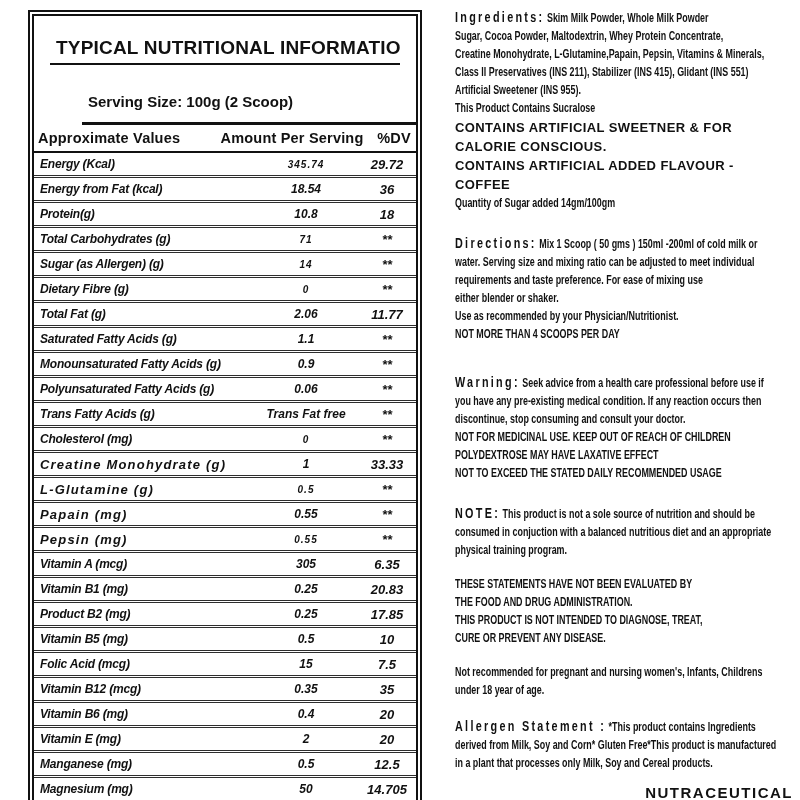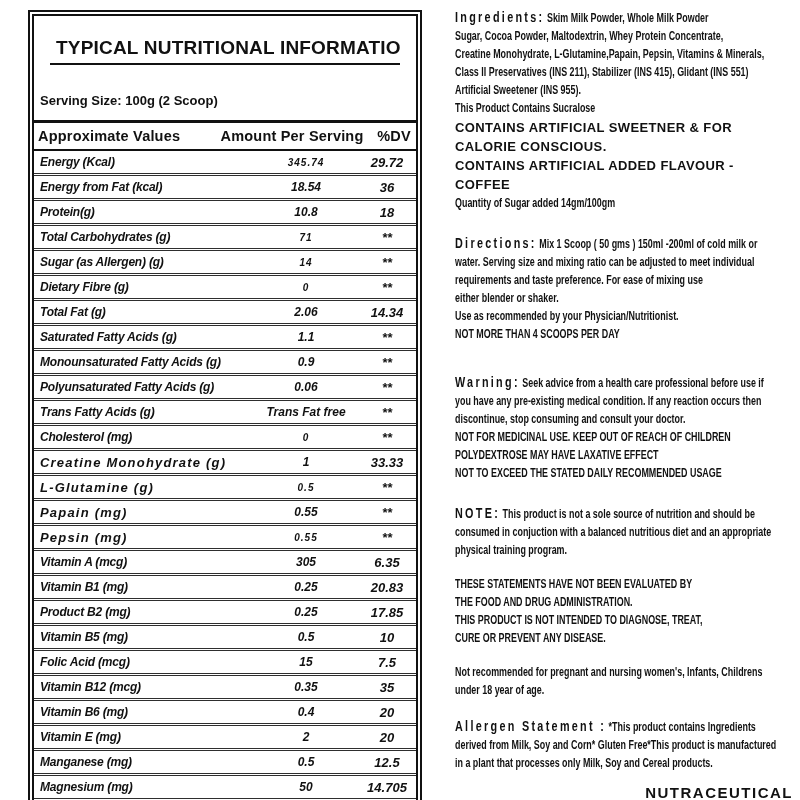--- a/index.html
+++ b/index.html
@@ -5,21 +5,21 @@
   html, body { overflow: hidden; }
   body {
     margin: 0; width: 800px; height: 800px; background: #ffffff;
     font-family: "Liberation Sans", sans-serif; font-weight: bold;
     color: #111111; position: relative;
   }
   
   .panel { position: absolute; left: 28px; top: 10px; width: 394px; border: 2px solid #111; padding: 2px; background: #fff; box-sizing: border-box; }
   .panel-inner { border: 2px solid #111; }
   .title { font-size: 19px; letter-spacing: 0.2px; margin: 16px; padding: 5px 6px 4px; border-bottom: 2px solid #111; white-space: nowrap; overflow: hidden; }
-  .serving { font-size: 13px; padding: 12px 6px; border-bottom: 3px solid #111; }
+  .serving { font-size: 15px; padding: 12px 6px; border-bottom: 3px solid #111; margin-left: 48px; }
   .thead { display: grid; grid-template-columns: 170px 168px 1fr; align-items: center; height: 26px; border-bottom: 2px solid #111; font-size: 14.5px; padding: 0 4px; letter-spacing: 0.2px; }
   .thead .col-amount, .thead .col-dv { text-align: center; }
   .row { display: grid; grid-template-columns: 212px 112px 1fr; align-items: center; height: 22px; padding: 0 4px; font-style: italic; }
   .row + .row { border-top: 3px double #2e2e2e; }
   .cell.label { font-size: 12px; letter-spacing: -0.2px; white-space: nowrap; padding-left: 2px; }
   .cell.label.wide { font-size: 13px; letter-spacing: 1.2px; }
   .cell.amount { text-align: center; font-size: 12px; }
   .cell.amount.big { font-size: 10px; letter-spacing: 1px; }
   .cell.dv { text-align: center; font-size: 13px; }
   
@@ -87,21 +87,21 @@
 
           <div class="row">
             <span class="cell label">Dietary Fibre (g)</span>
             <span class="cell amount big">0</span>
             <span class="cell dv">**</span>
           </div>
 
           <div class="row">
             <span class="cell label">Total Fat (g)</span>
             <span class="cell amount">2.06</span>
-            <span class="cell dv">14.34</span>
+            <span class="cell dv">11.77</span>
           </div>
 
           <div class="row">
             <span class="cell label">Saturated Fatty Acids (g)</span>
             <span class="cell amount">1.1</span>
             <span class="cell dv">**</span>
           </div>
 
           <div class="row">
             <span class="cell label">Monounsaturated Fatty Acids (g)</span>

